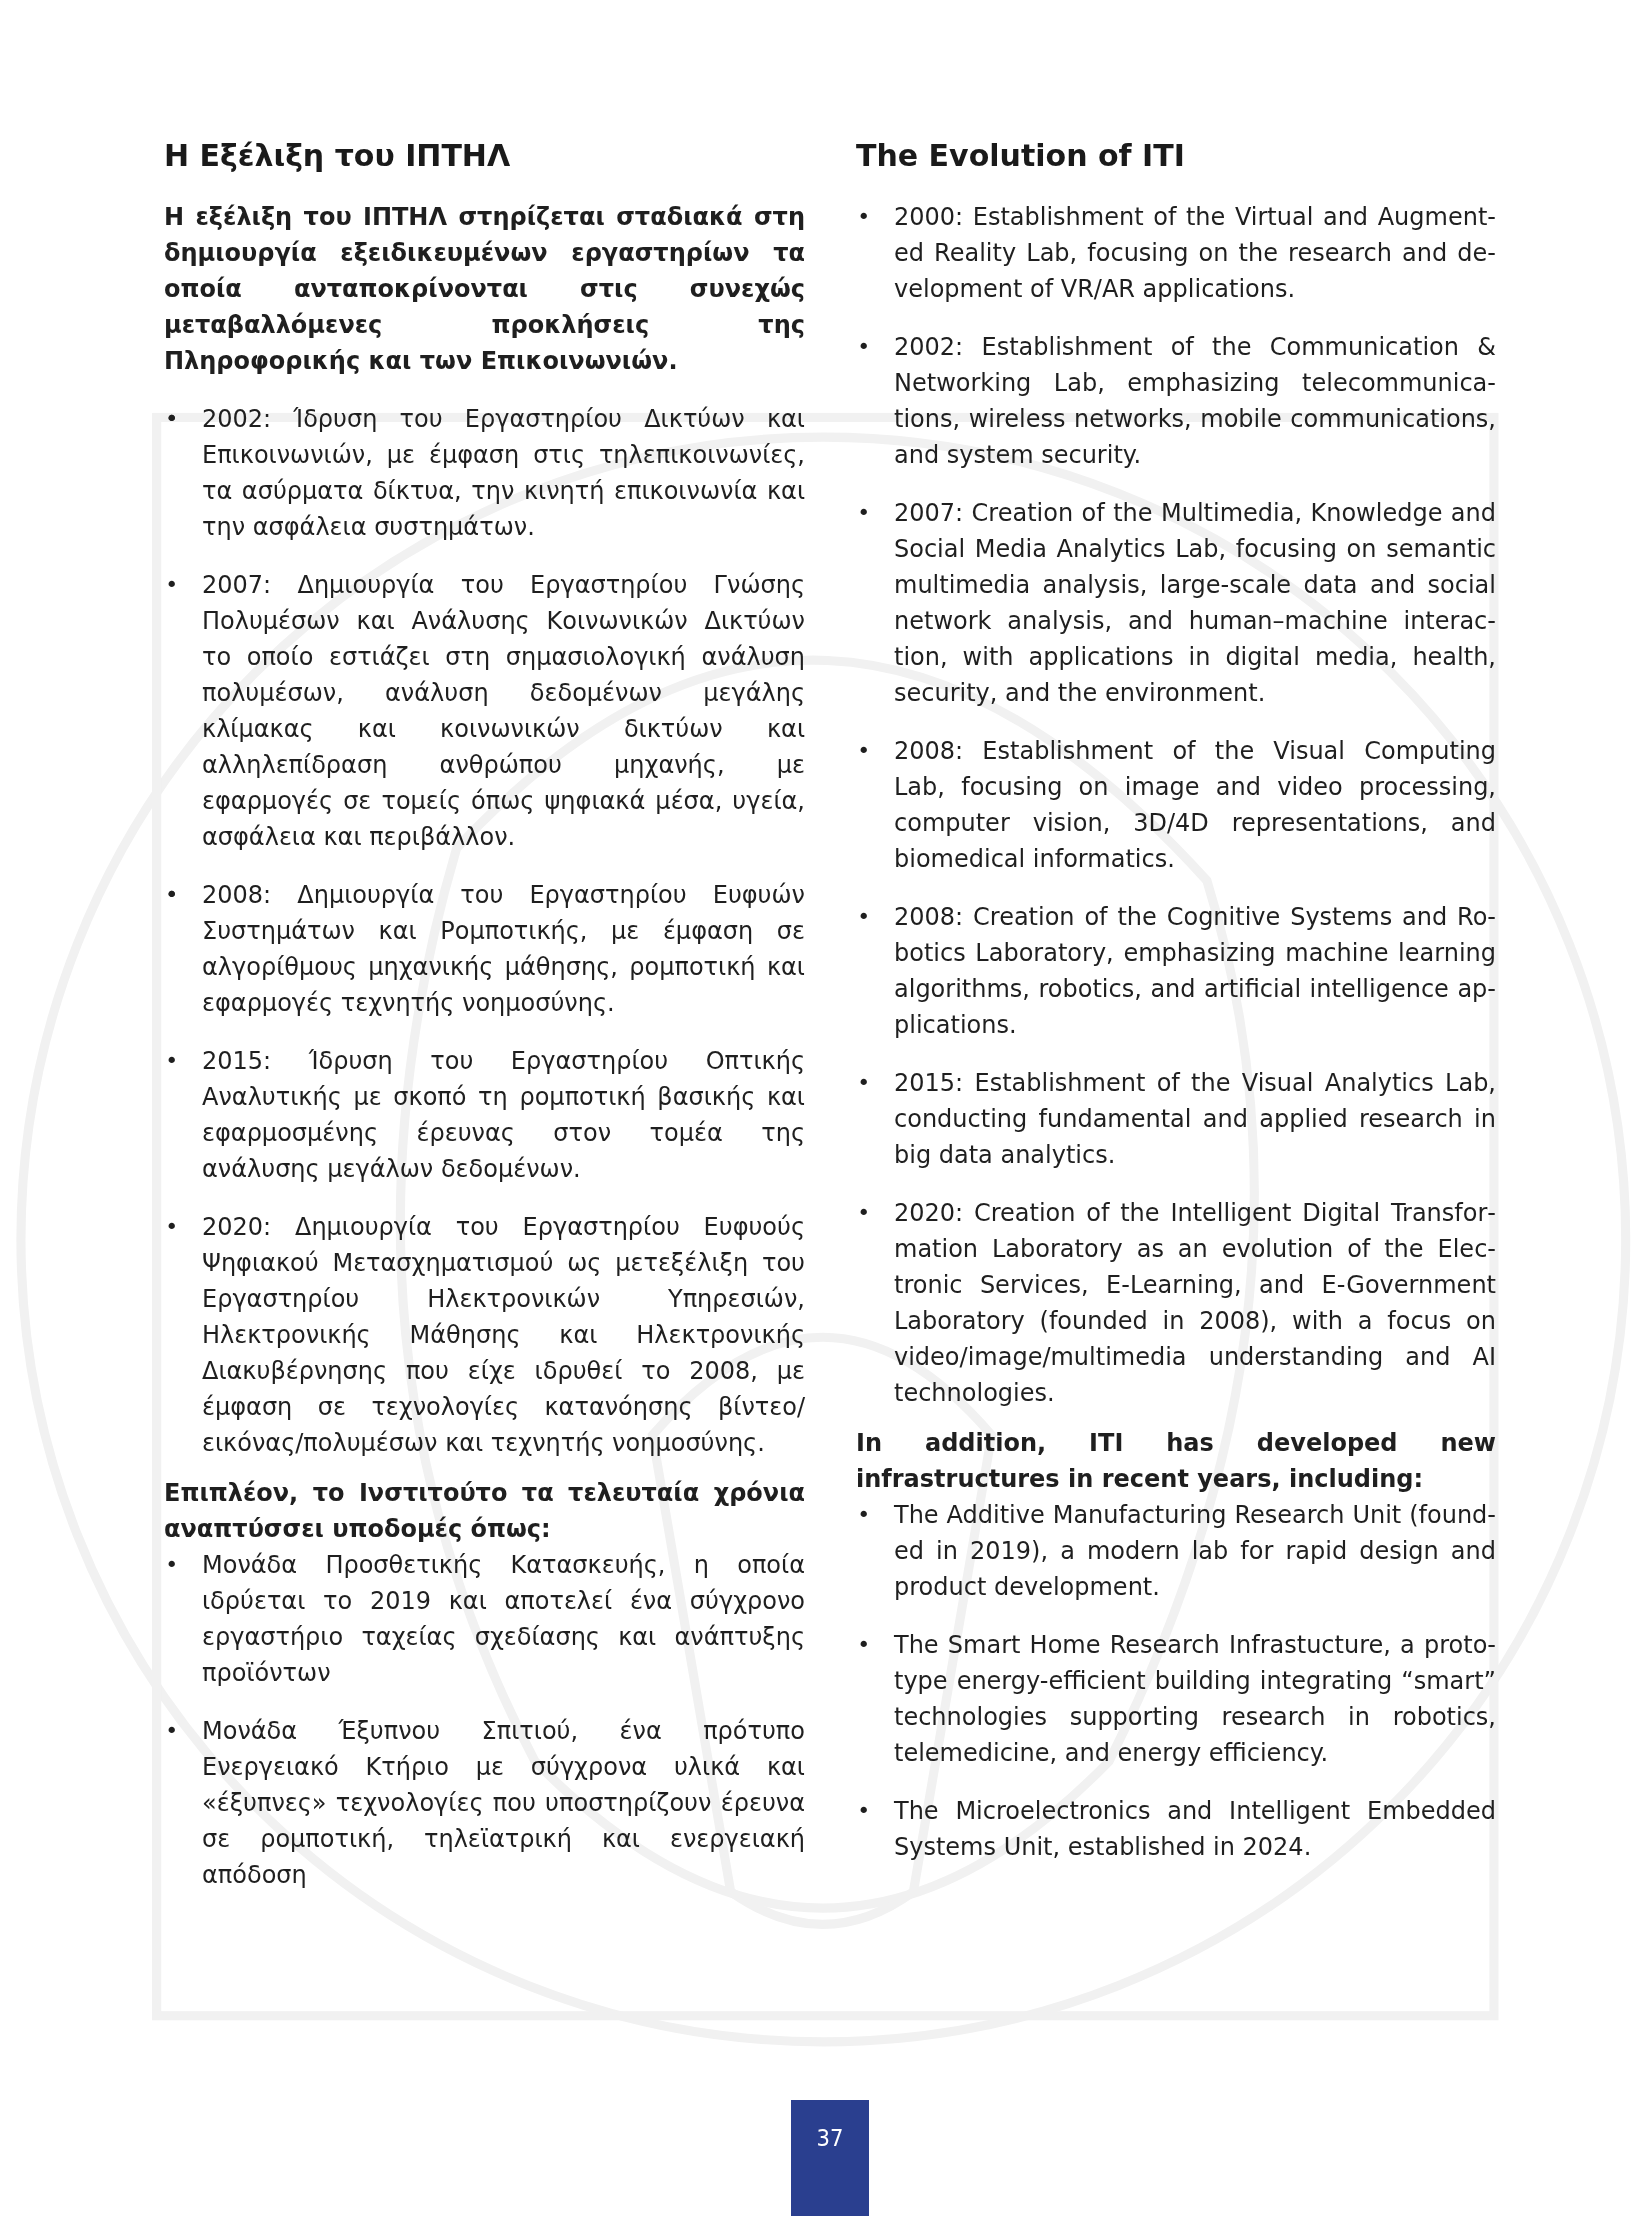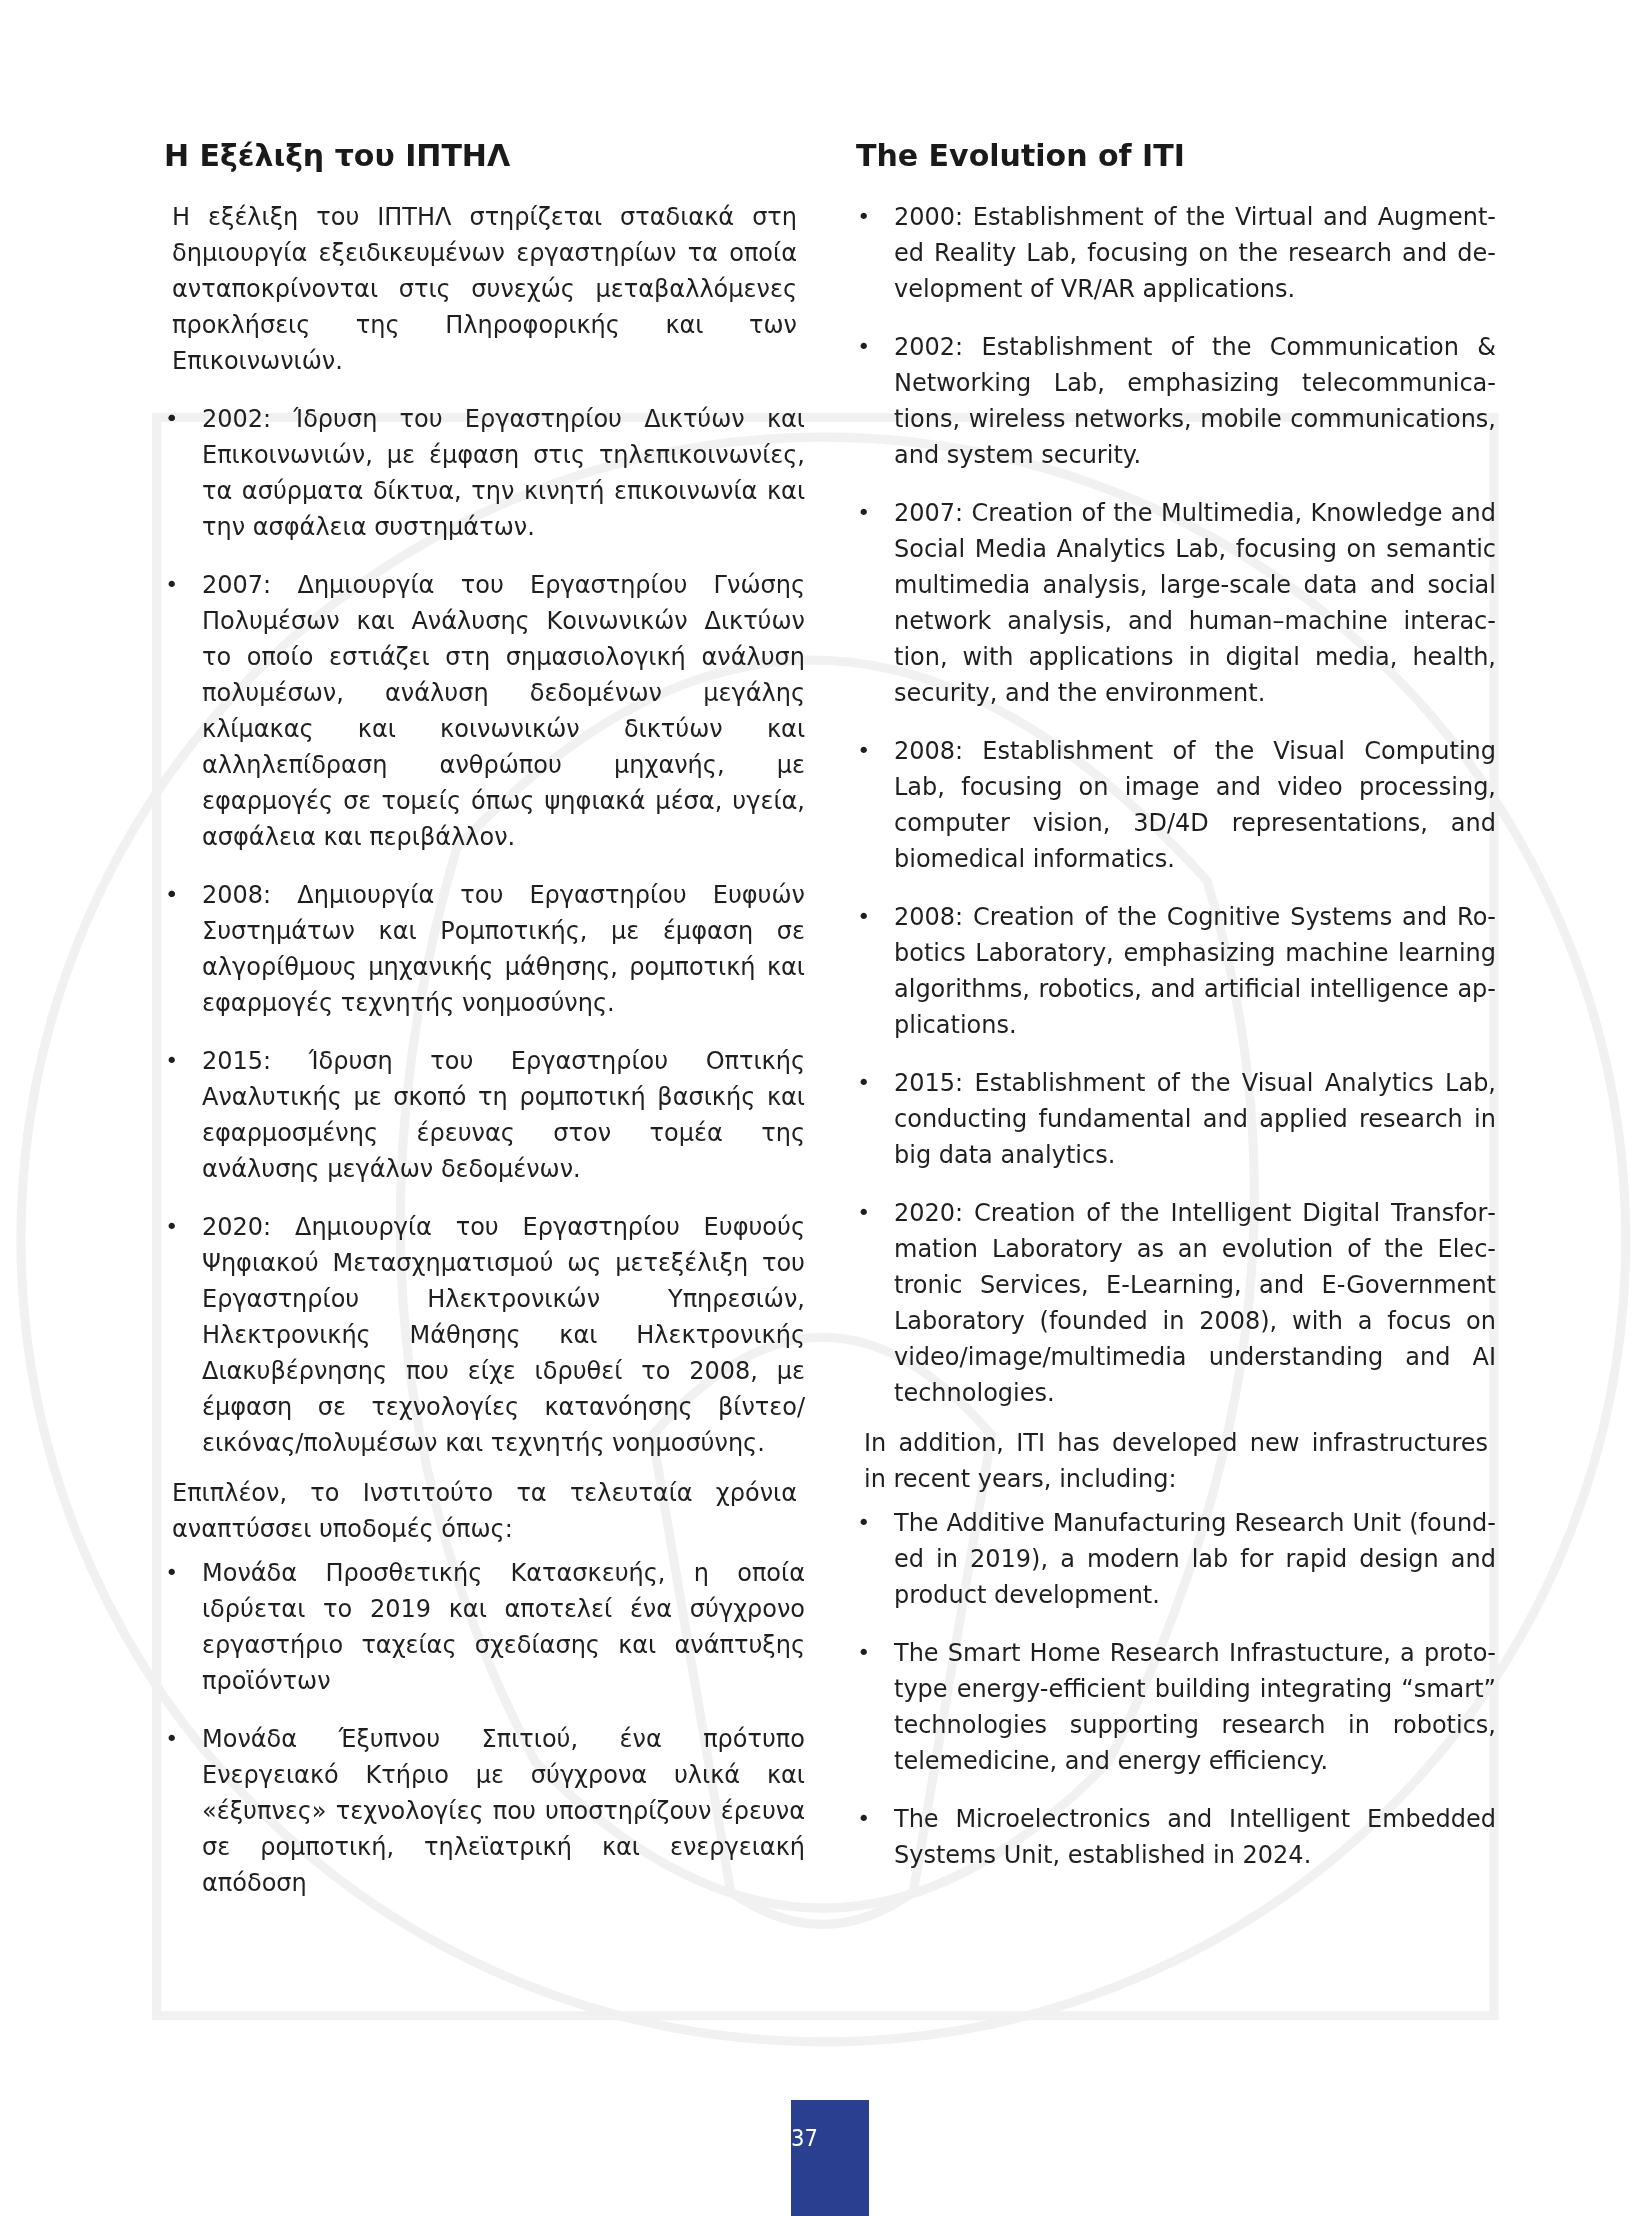--- a/index.html
+++ b/index.html
@@ -28,21 +28,21 @@
     }
     .col.left { left: 164px; width: 641px; }
     .col.right { left: 856px; width: 640px; }
     .col h2 {
       margin: 0 0 25px 0;
       font-size: 30px;
       line-height: 36px;
       font-weight: bold;
       color: #1a1a1a;
     }
-    .col p { margin: 8px; }
+    .col p { margin: 0; font-weight: bold; }
     ul.bullets {
       list-style: none;
       margin: 0;
       padding: 0;
     }
     ul.bullets li {
       position: relative;
       padding-left: 38px;
       margin-bottom: 22px;
     }
@@ -55,21 +55,21 @@
     }
     ul.bullets.tight li:first-child { margin-top: 0; }
     .page-number {
       position: absolute;
       left: 791px;
       top: 2100px;
       width: 78px;
       height: 117px;
       background: #2a3f8f;
       color: #ffffff;
-      text-align: left;
+      text-align: center;
       font-family: "DejaVu Sans Condensed", "DejaVu Sans", sans-serif;
       font-size: 23.5px;
       padding-top: 23.5px;
       box-sizing: border-box;
     }
   </style>
 </head>
 <body>
 
 <svg class="watermark" viewBox="0 0 2523 3397">

